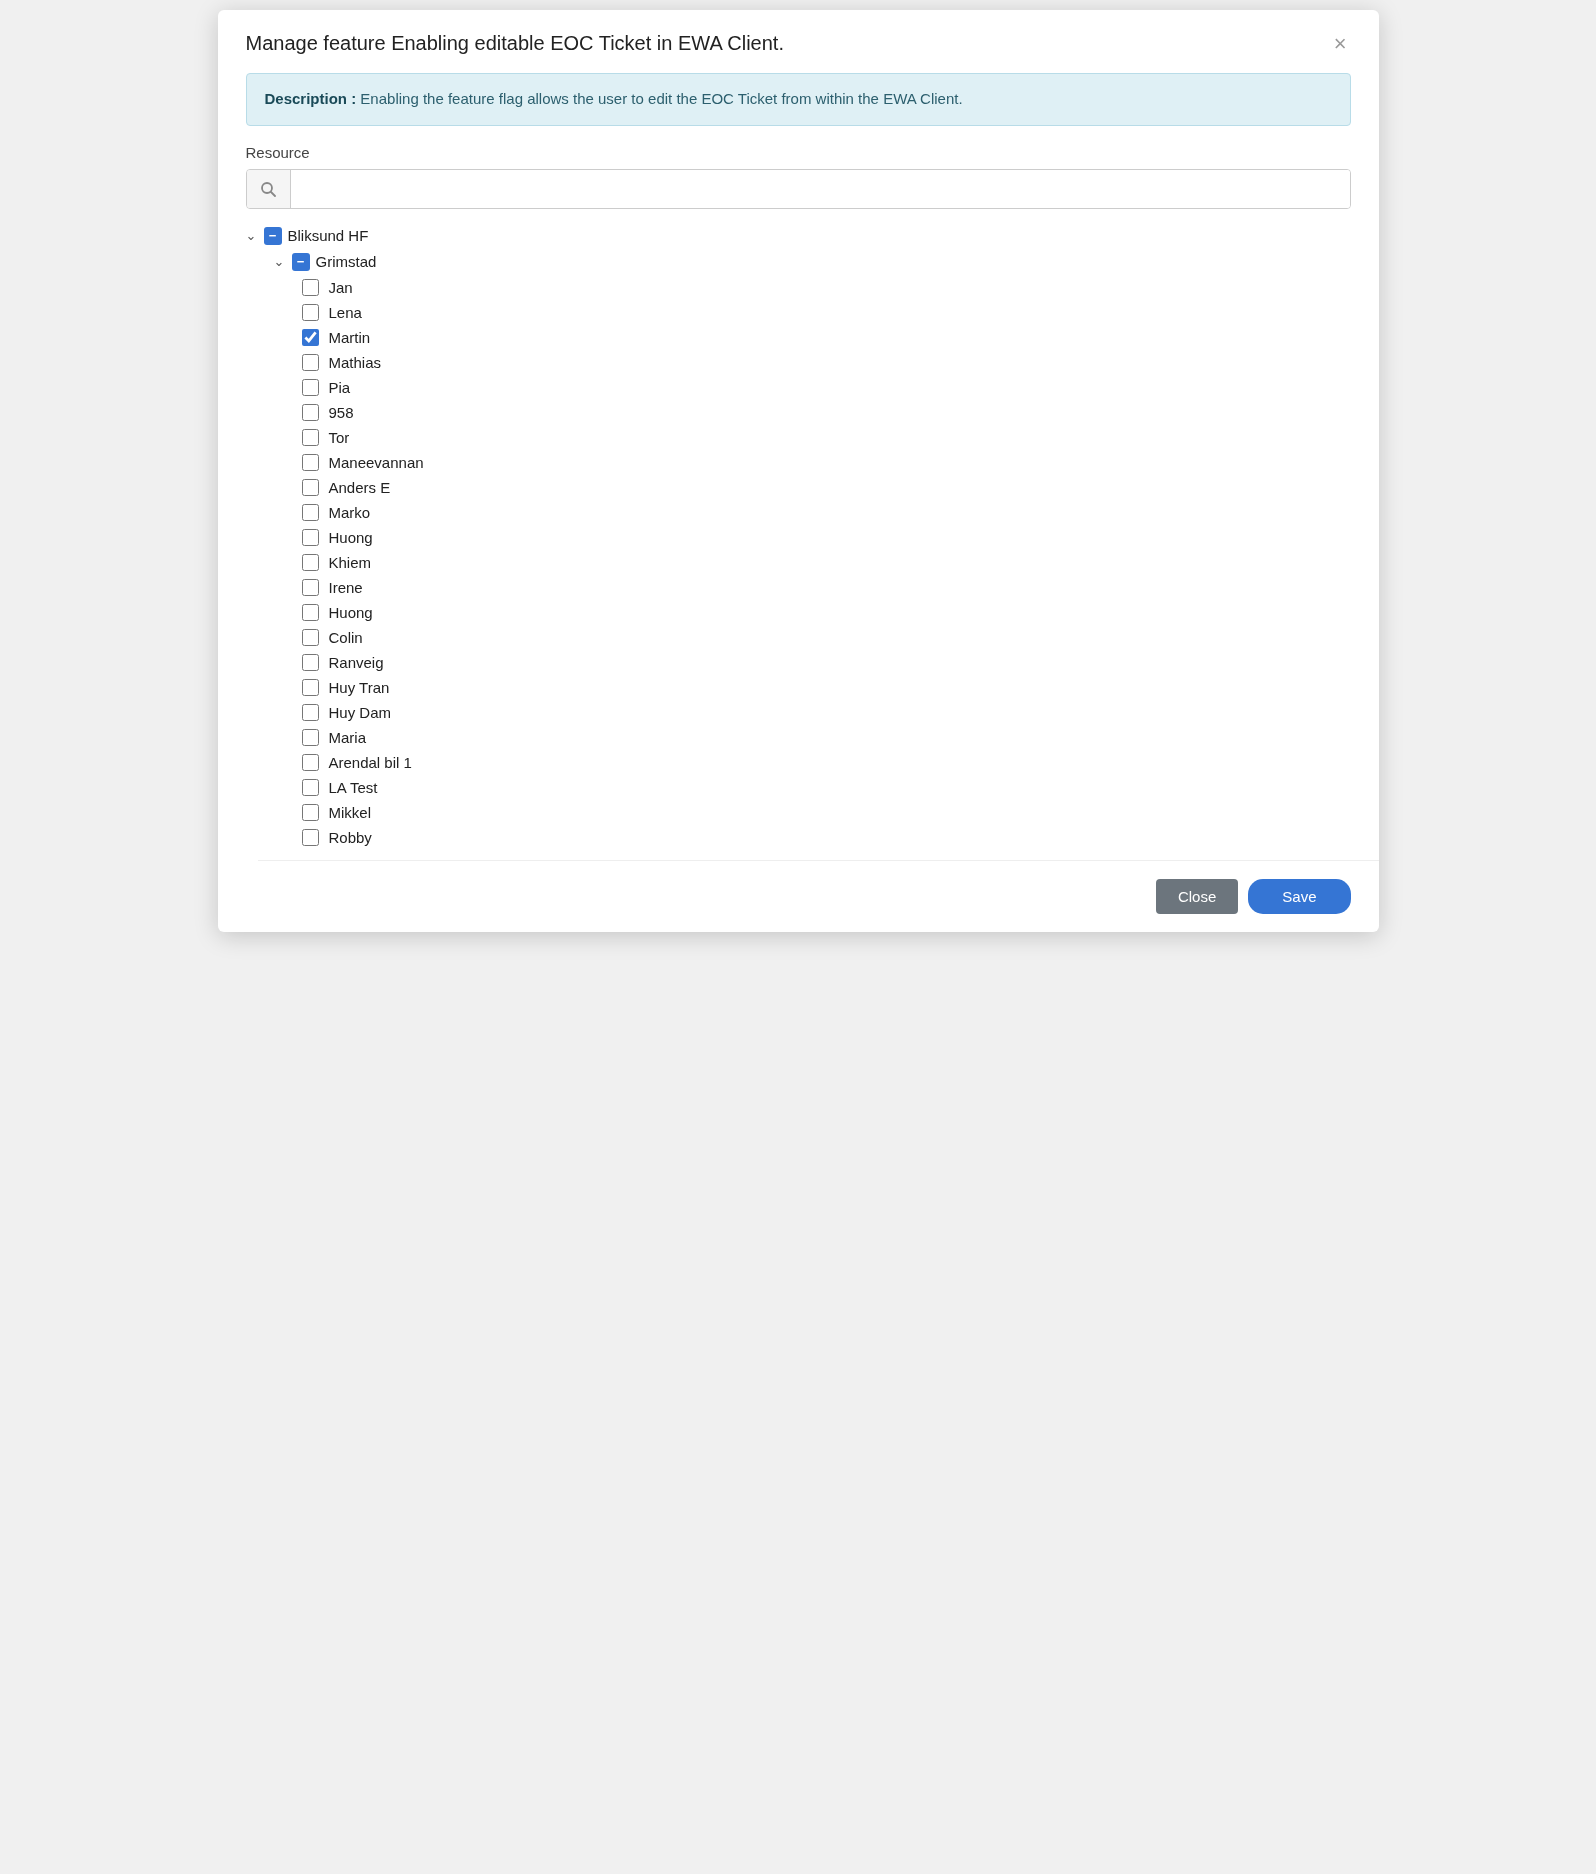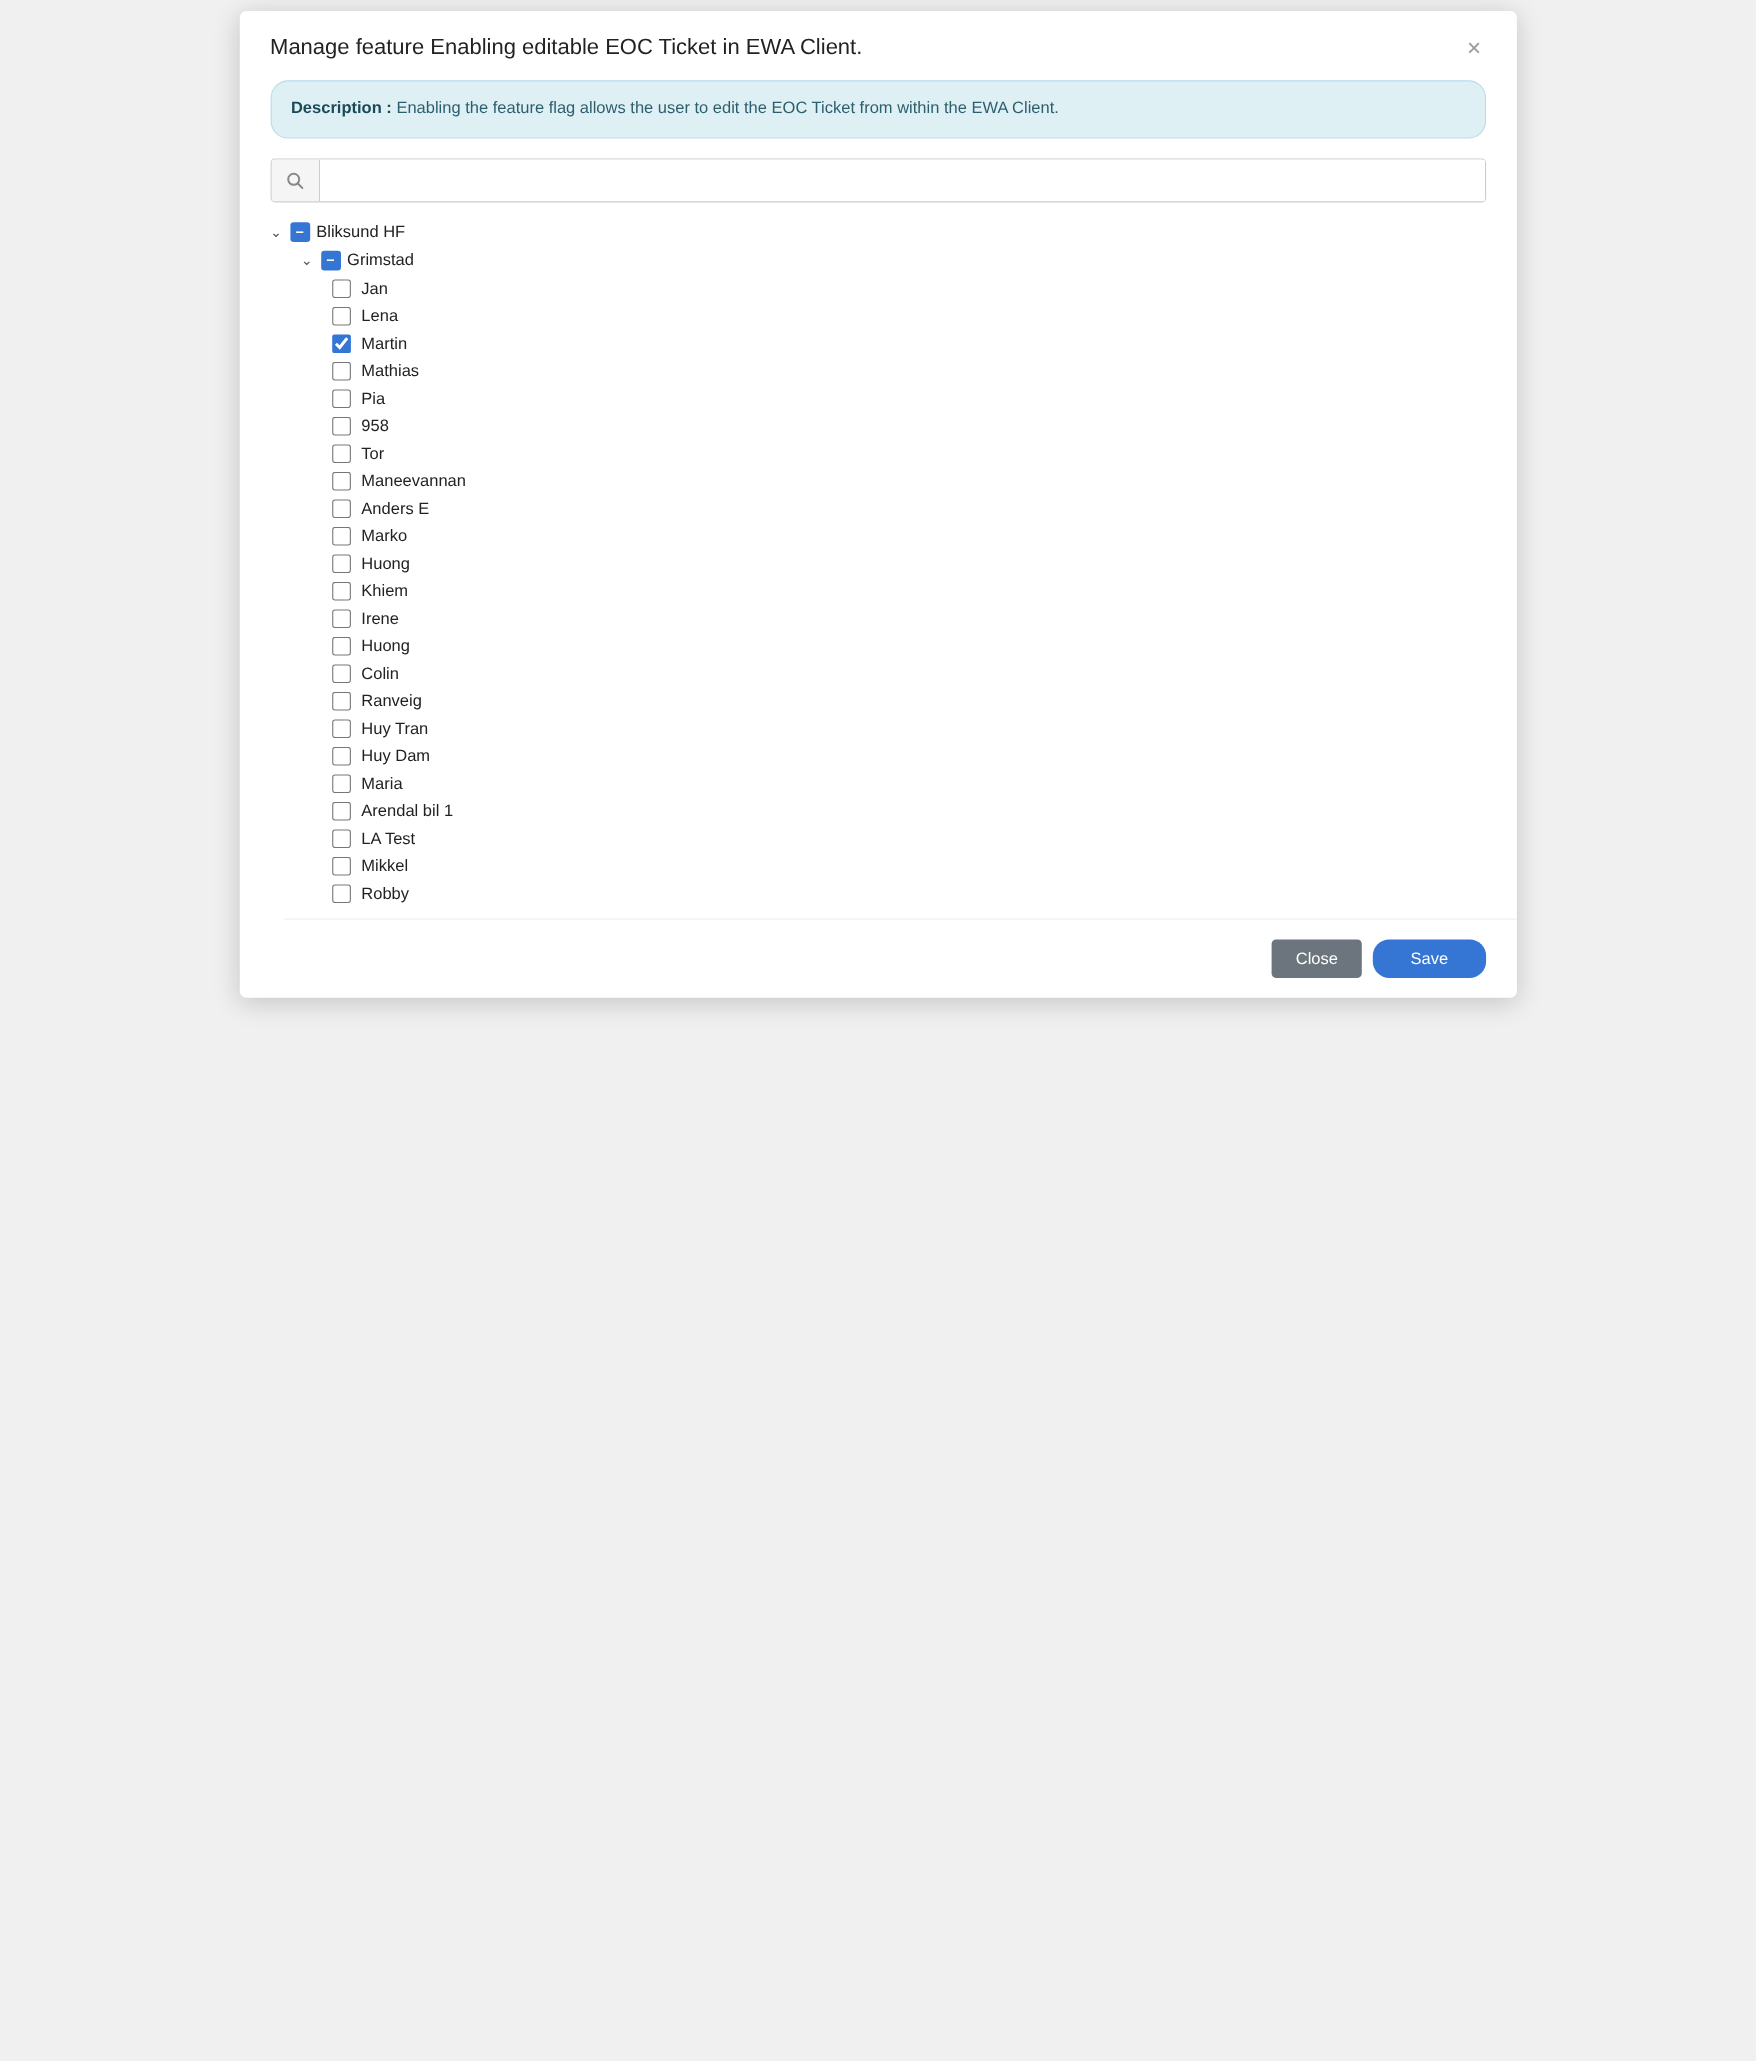--- a/index.html
+++ b/index.html
@@ -38,21 +38,21 @@
       border: none;
       font-size: 22px;
       color: #999;
       cursor: pointer;
       line-height: 1;
       padding: 0 4px;
     }
     .description-box {
       background: #dff0f5;
       border: 1px solid #b8dce8;
-      border-radius: 16px;
+      border-radius: 4px;
       margin: 0 28px 18px 28px;
       padding: 14px 18px;
       font-size: 15px;
       color: #2c5f6e;
       line-height: 1.5;
     }
     .description-box .desc-label {
       font-weight: 700;
       color: #1a4a58;
     }
@@ -194,20 +194,21 @@
   <div class="modal-header">
     <span class="modal-title">Manage feature Enabling editable EOC Ticket in EWA Client.</span>
     <button class="close-btn">×</button>
   </div>
 
   <div class="description-box">
     <span class="desc-label">Description :</span>
     <span> Enabling the feature flag allows the user to edit the EOC Ticket from within the EWA Client.</span>
   </div>
 
+  <div class="resource-label">Resource</div>
 
   <div class="search-bar">
     <div class="search-icon-box">
       <svg width="16" height="16" viewBox="0 0 16 16" fill="none">
         <circle cx="7" cy="7" r="5" stroke="#888" stroke-width="1.8"></circle>
         <line x1="11" y1="11" x2="15" y2="15" stroke="#888" stroke-width="1.8" stroke-linecap="round"></line>
       </svg>
     </div>
     <input class="search-input" type="text" placeholder="" style="">
   </div>

